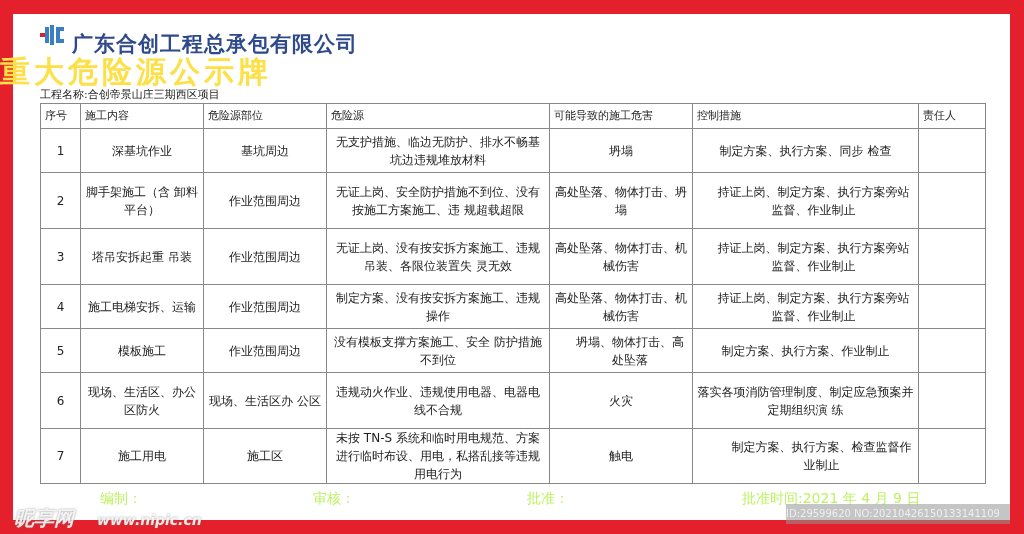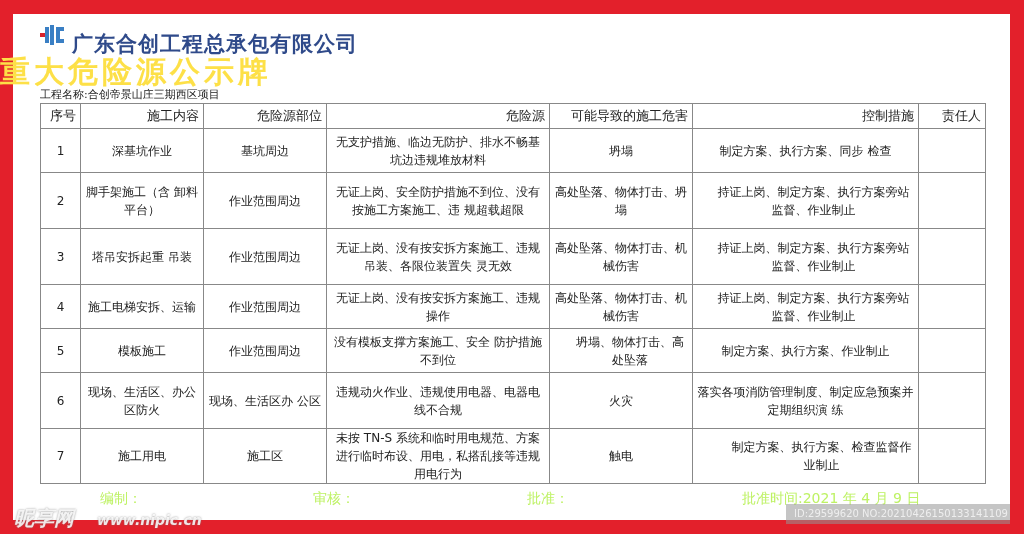--- a/index.html
+++ b/index.html
@@ -30,34 +30,34 @@
   }
   table.grid {
     position: absolute; left: 40px; top: 103px;
     border-collapse: collapse; width: 945px; table-layout: fixed;
     font-size: 12px; color: #222;
   }
   table.grid th, table.grid td {
     border: 1px solid #888; padding: 0 4px; vertical-align: middle;
     line-height: 18px;
   }
-  table.grid th { height: 24px; font-weight: normal; font-size: 13px; text-align: right; }
+  table.grid th { height: 24px; font-weight: normal; font-size: 11px; text-align: left; }
   td.c { text-align: center; }
   td.l { text-align: center; padding-left: 8px; }
   .footer span { position: absolute; top: 490px; font-size: 14px; color: #bef264; }
   .watermark-left {
     position: absolute; left: 14px; top: 505px; font-size: 20px; font-weight: bold;
     font-style: italic; color: rgba(255,255,255,0.85);
     text-shadow: 0 0 2px rgba(120,120,120,0.8);
   }
   .watermark-left small { font-size: 14px; font-weight: bold; margin-left: 23px; }
   .watermark-right {
     position: absolute; left: 786px; top: 504px; width: 224px; height: 20px;
     background: rgba(150,150,150,0.55); color: #eeeeee; font-size: 10px;
-    line-height: 20px; padding-left: 8px; box-sizing: border-box;
+    line-height: 20px; box-sizing: border-box;
   }
 </style>
 </head>
 <body>
 
 <div class="board"></div>
 
 <svg class="logo" viewBox="0 0 26 22">
   <rect x="0" y="9" width="5" height="4" fill="#d8212b"></rect>
   <rect x="5" y="3" width="4" height="16" fill="#3a7fc4"></rect>
@@ -116,21 +116,21 @@
       <td class="c">作业范围周边</td>
       <td class="l">无证上岗、没有按安拆方案施工、违规吊装、各限位装置失 灵无效</td>
       <td class="c">高处坠落、物体打击、机械伤害</td>
       <td class="l" style="padding-left:20px">持证上岗、制定方案、执行方案旁站监督、作业制止</td>
       <td class="c"></td>
     </tr>
     <tr style="height:44px">
       <td class="c">4</td>
       <td class="c">施工电梯安拆、运输</td>
       <td class="c">作业范围周边</td>
-      <td class="l">无证上岗、没有按安拆方案施工、违规操作</td>
+      <td class="l">制定方案、没有按安拆方案施工、违规操作</td>
       <td class="c">高处坠落、物体打击、机械伤害</td>
       <td class="l" style="padding-left:20px">持证上岗、制定方案、执行方案旁站监督、作业制止</td>
       <td class="c"></td>
     </tr>
     <tr style="height:44px">
       <td class="c">5</td>
       <td class="c">模板施工</td>
       <td class="c">作业范围周边</td>
       <td class="l">没有模板支撑方案施工、安全 防护措施不到位</td>
       <td class="l" style="padding-left:22px">坍塌、物体打击、高处坠落</td>

